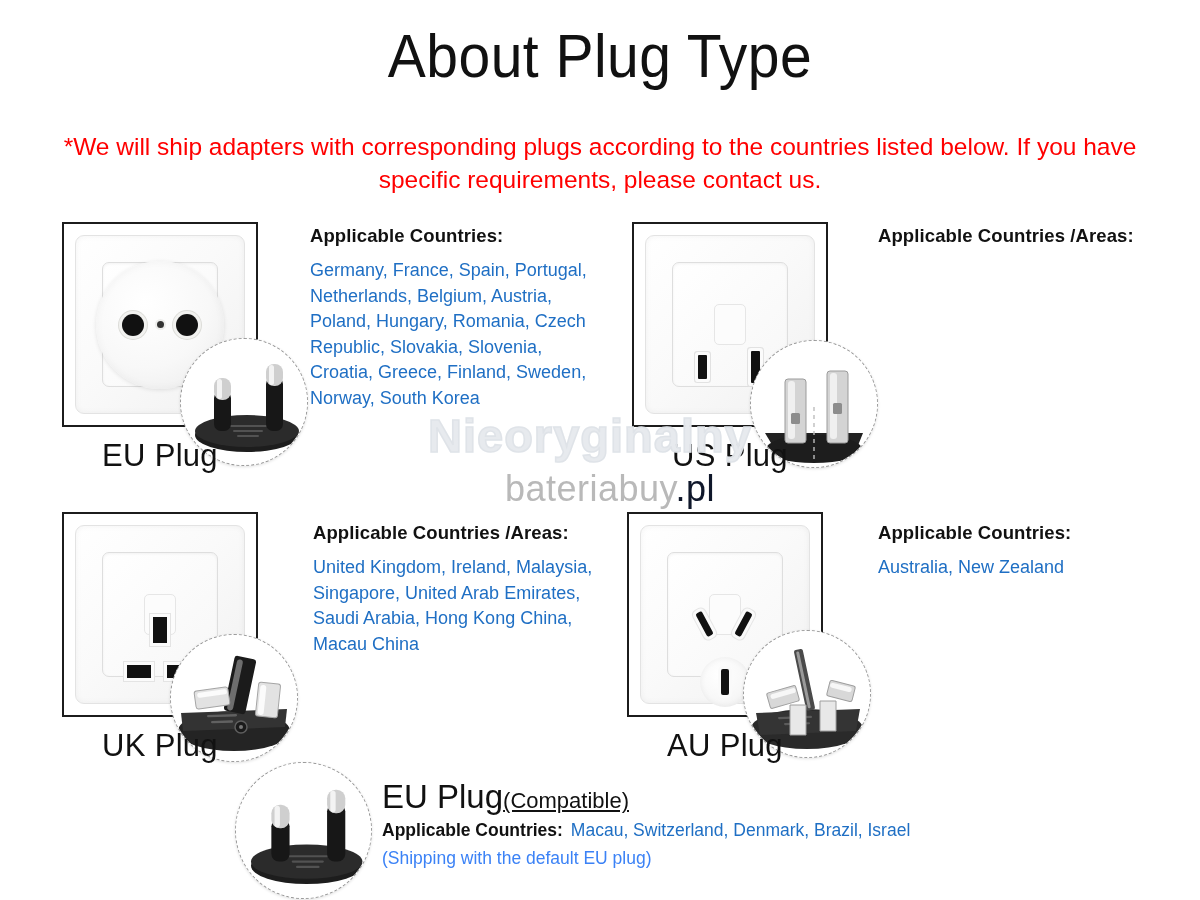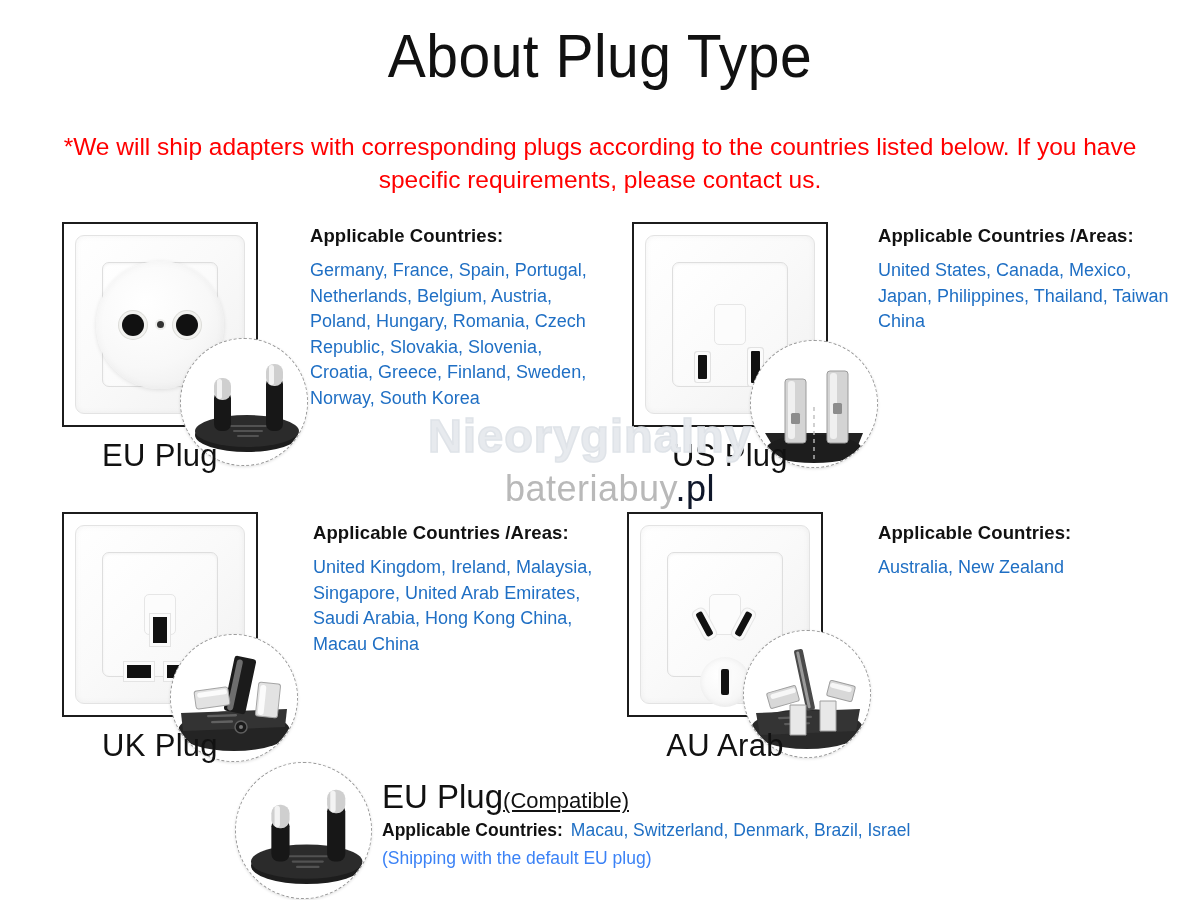--- a/index.html
+++ b/index.html
@@ -225,21 +225,20 @@
         <rect x="76" y="30" width="21" height="72" rx="3" fill="#d4d4d4" stroke="#9b9b9b" stroke-width="1"></rect>
         <rect x="79" y="32" width="7" height="66" rx="3" fill="#f0f0f0"></rect>
         <rect x="82" y="62" width="9" height="11" rx="1.5" fill="#8d8d8d"></rect>
         <line x1="63" y1="66" x2="63" y2="118" stroke="#bdbdbd" stroke-width="1.4" stroke-dasharray="4 4"></line>
       </svg>
     </div>
     <div class="plug-label">US Plug</div>
   </div>
   <div class="txtcol txt-us">
     <div class="head">Applicable Countries /Areas:</div>
-    <div class="countries">United States, Canada, Mexico, Japan, Philippines, Thailand, Taiwan China</div>
   </div>
 
   <div class="cell cell-uk">
     <div class="socket">
       <div class="bezel1">
           <div class="bezel2">
             <div class="face">
         <div class="uk-slot earth"></div>
         <div class="uk-slot bl"></div>
         <div class="uk-slot br"></div>
@@ -297,21 +296,21 @@
         <rect x="24" y="58" width="30" height="16" rx="2" fill="#d8d8d8" stroke="#9e9e9e" stroke-width="1" transform="rotate(-16 39 66)"></rect>
         <rect x="26" y="60" width="26" height="5" rx="2.5" fill="#f7f7f7" transform="rotate(-16 39 62)"></rect>
         <rect x="84" y="52" width="26" height="16" rx="2" fill="#d8d8d8" stroke="#9e9e9e" stroke-width="1" transform="rotate(14 97 60)"></rect>
         <rect x="86" y="54" width="22" height="5" rx="2.5" fill="#f7f7f7" transform="rotate(14 97 56)"></rect>
         <rect x="56" y="18" width="9" height="62" rx="2" fill="#4a4a4a" transform="rotate(-12 60 49)"></rect>
         <rect x="58" y="20" width="3" height="58" rx="1.5" fill="#9a9a9a" transform="rotate(-12 59 49)"></rect>
         <path d="M46 74 L62 74 L62 104 L46 104 Z" fill="#e8e8e8" stroke="#9e9e9e" stroke-width="1"></path>
         <path d="M76 70 L92 70 L92 100 L76 100 Z" fill="#e8e8e8" stroke="#9e9e9e" stroke-width="1"></path>
       </svg>
     </div>
-    <div class="plug-label">AU Arab</div>
+    <div class="plug-label">AU Plug</div>
   </div>
   <div class="txtcol txt-au">
     <div class="head">Applicable Countries:</div>
     <div class="countries">Australia, New Zealand</div>
   </div>
 
   <div class="bottom">
     <div class="plug-inset">
       <svg viewBox="0 0 126 126">
         <ellipse cx="66" cy="96" rx="52" ry="17" fill="#1d1d1d"></ellipse>

